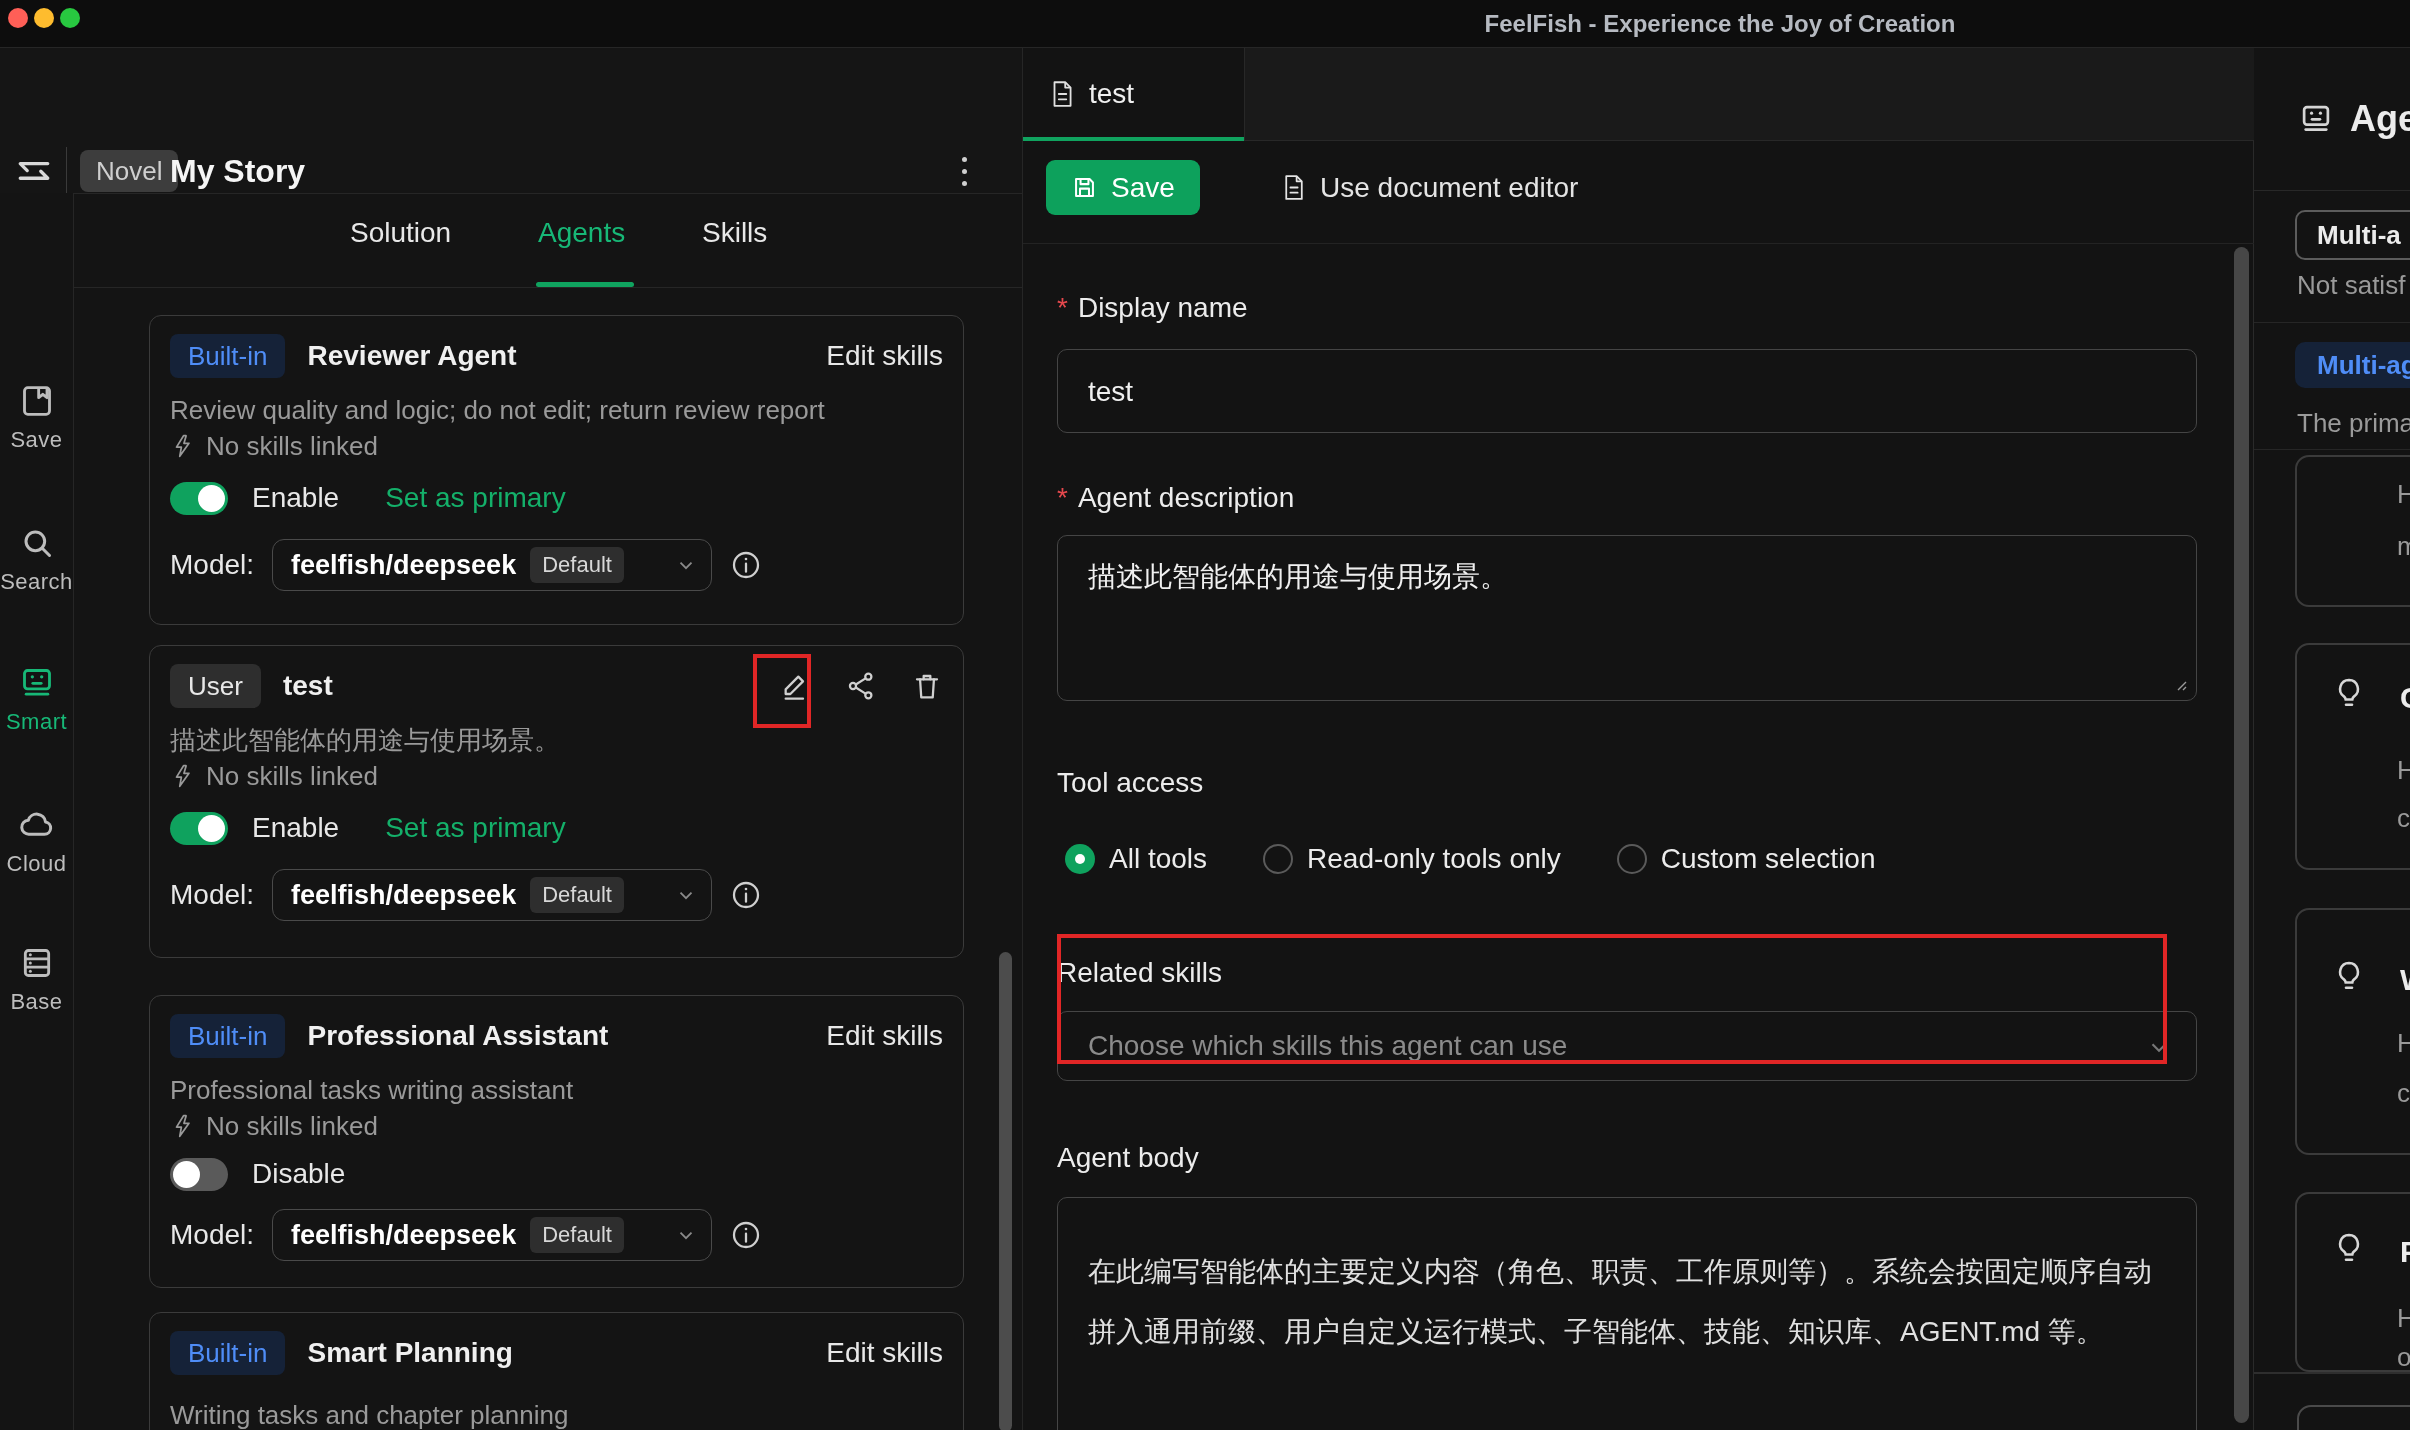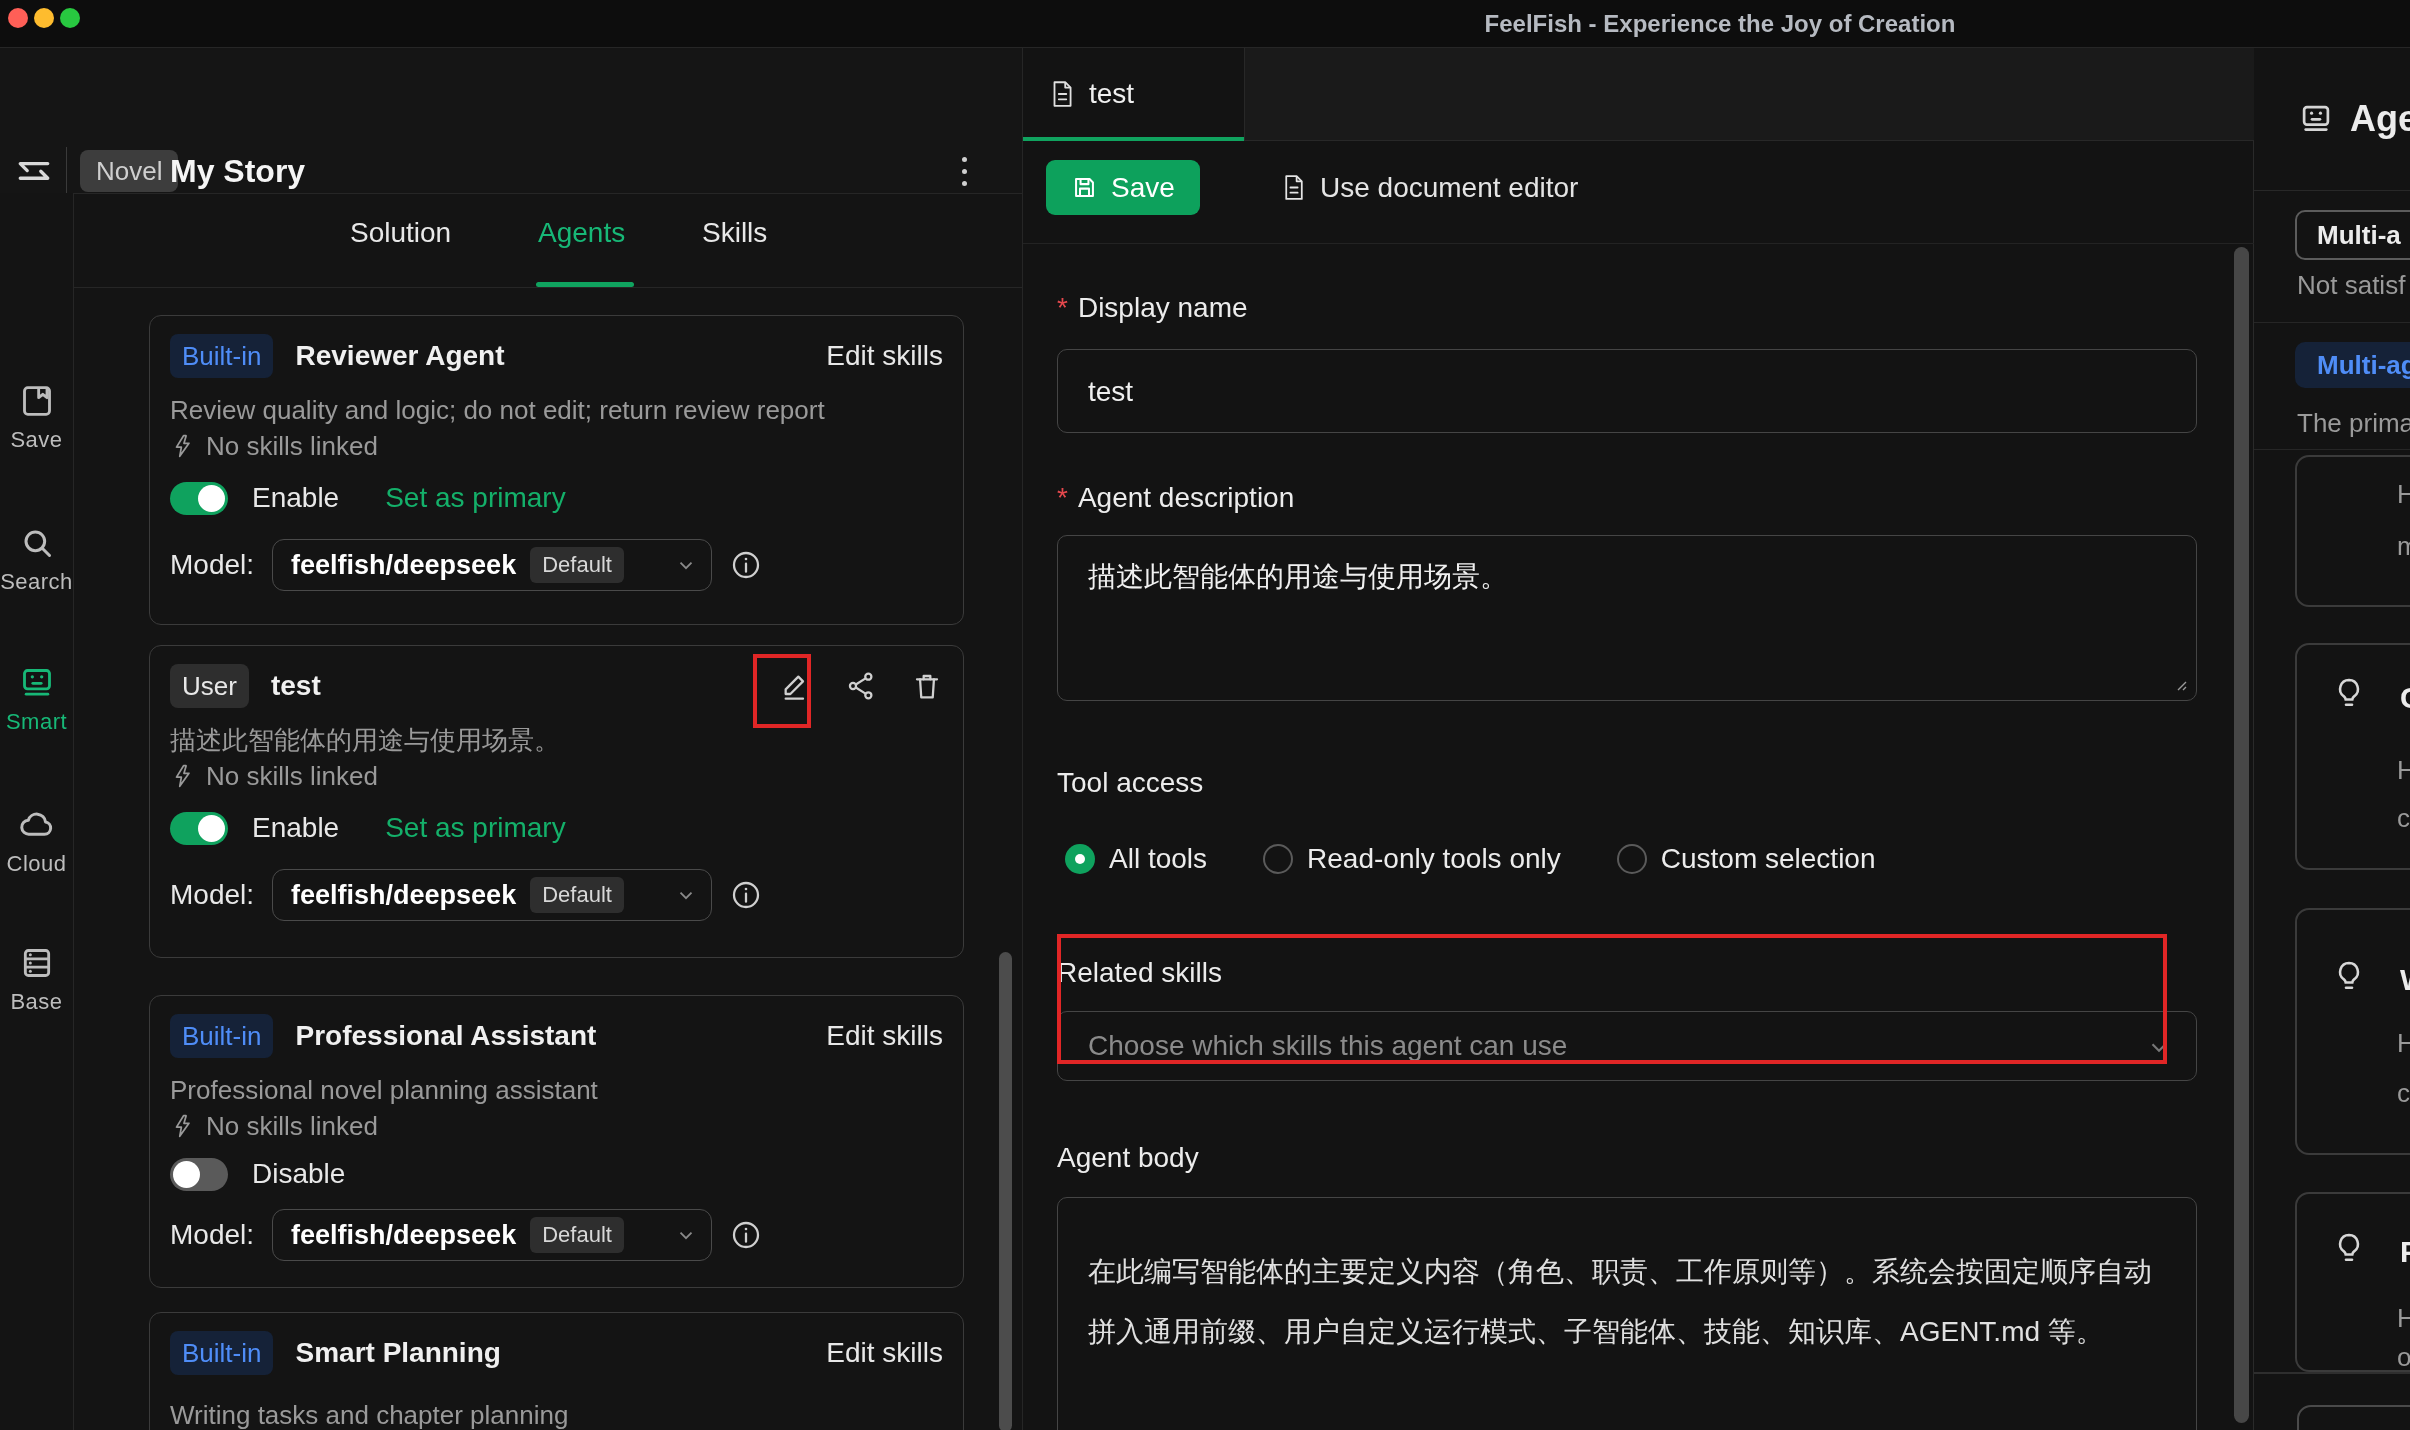--- a/index.html
+++ b/index.html
@@ -31,21 +31,21 @@
   .nav-item.active{color:#17b877;}
   
   .tabs-row{position:absolute;left:74px;top:145px;width:948px;height:94px;border-bottom:1px solid #262626;}
   .tab-lab{position:absolute;top:24px;font-size:28px;color:#e8e8e8;cursor:default;}
   .tab-lab.green{color:#17b877;}
   .tab-underline{position:absolute;left:462px;top:89px;width:98px;height:5px;background:#10a35f;border-radius:3px;}
   
   .agent-list{position:absolute;left:74px;top:239px;width:948px;height:1143px;overflow:hidden;}
   .acard{position:absolute;left:75px;width:815px;border:1px solid #3b3b3b;border-radius:12px;box-sizing:border-box;padding:0 20px;background:#141414;}
   .acard-hdr{display:flex;align-items:center;margin-top:16px;height:48px;}
-  .b-badge{height:44px;padding:0 12px;border-radius:8px;font-size:26px;line-height:44px;flex:0 0 auto;}
+  .b-badge{height:44px;padding:0 18px;border-radius:8px;font-size:26px;line-height:44px;flex:0 0 auto;}
   .b-badge.builtin{background:#152238;color:#4f8df7;}
   .b-badge.user{background:#2e2e2e;color:#e8e8e8;}
   .acard-title{margin-left:22px;font-size:28px;font-weight:bold;color:#f0f0f0;white-space:nowrap;}
   .acard-action{margin-left:auto;font-size:28px;color:#e8e8e8;}
   .hdr-icons{margin-left:auto;display:flex;align-items:center;gap:34px;color:#d0d0d0;}
   .hdr-icons .hic{width:32px;height:32px;}
   .acard-desc{margin-top:14px;font-size:26px;color:#9a9a9a;height:32px;line-height:32px;white-space:nowrap;overflow:hidden;}
   .skills-row{margin-top:4px;display:flex;align-items:center;gap:10px;color:#9a9a9a;font-size:26px;height:32px;}
   .skills-row .bolt{width:26px;height:26px;flex:0 0 auto;}
   .toggle-row{margin-top:16px;display:flex;align-items:center;height:40px;gap:24px;}
@@ -316,21 +316,21 @@
           </span>
         </div>
       </div>
 
       <div class="acard" style="top:708px;height:293px;">
         <div class="acard-hdr">
           <span class="b-badge builtin">Built-in</span>
           <span class="acard-title">Professional Assistant</span>
           <span class="acard-action">Edit skills</span>
         </div>
-        <div class="acard-desc">Professional novel planning assistant</div>
+        <div class="acard-desc">Professional tasks writing assistant</div>
         <div class="skills-row">
           <span class="bolt">
             <svg viewBox="0 0 24 24" fill="none" stroke="currentColor" stroke-width="1.6" stroke-linejoin="round" width="26" height="26">
               <path d="M12.5 2.5 6 13h4.5L9 21.5 17.5 9.5h-4.6l2-7z"></path>
             </svg>
           </span>
           <span>No skills linked</span>
         </div>
         <div class="toggle-row" style="margin-top:12px;">
           <div class="toggle off">

